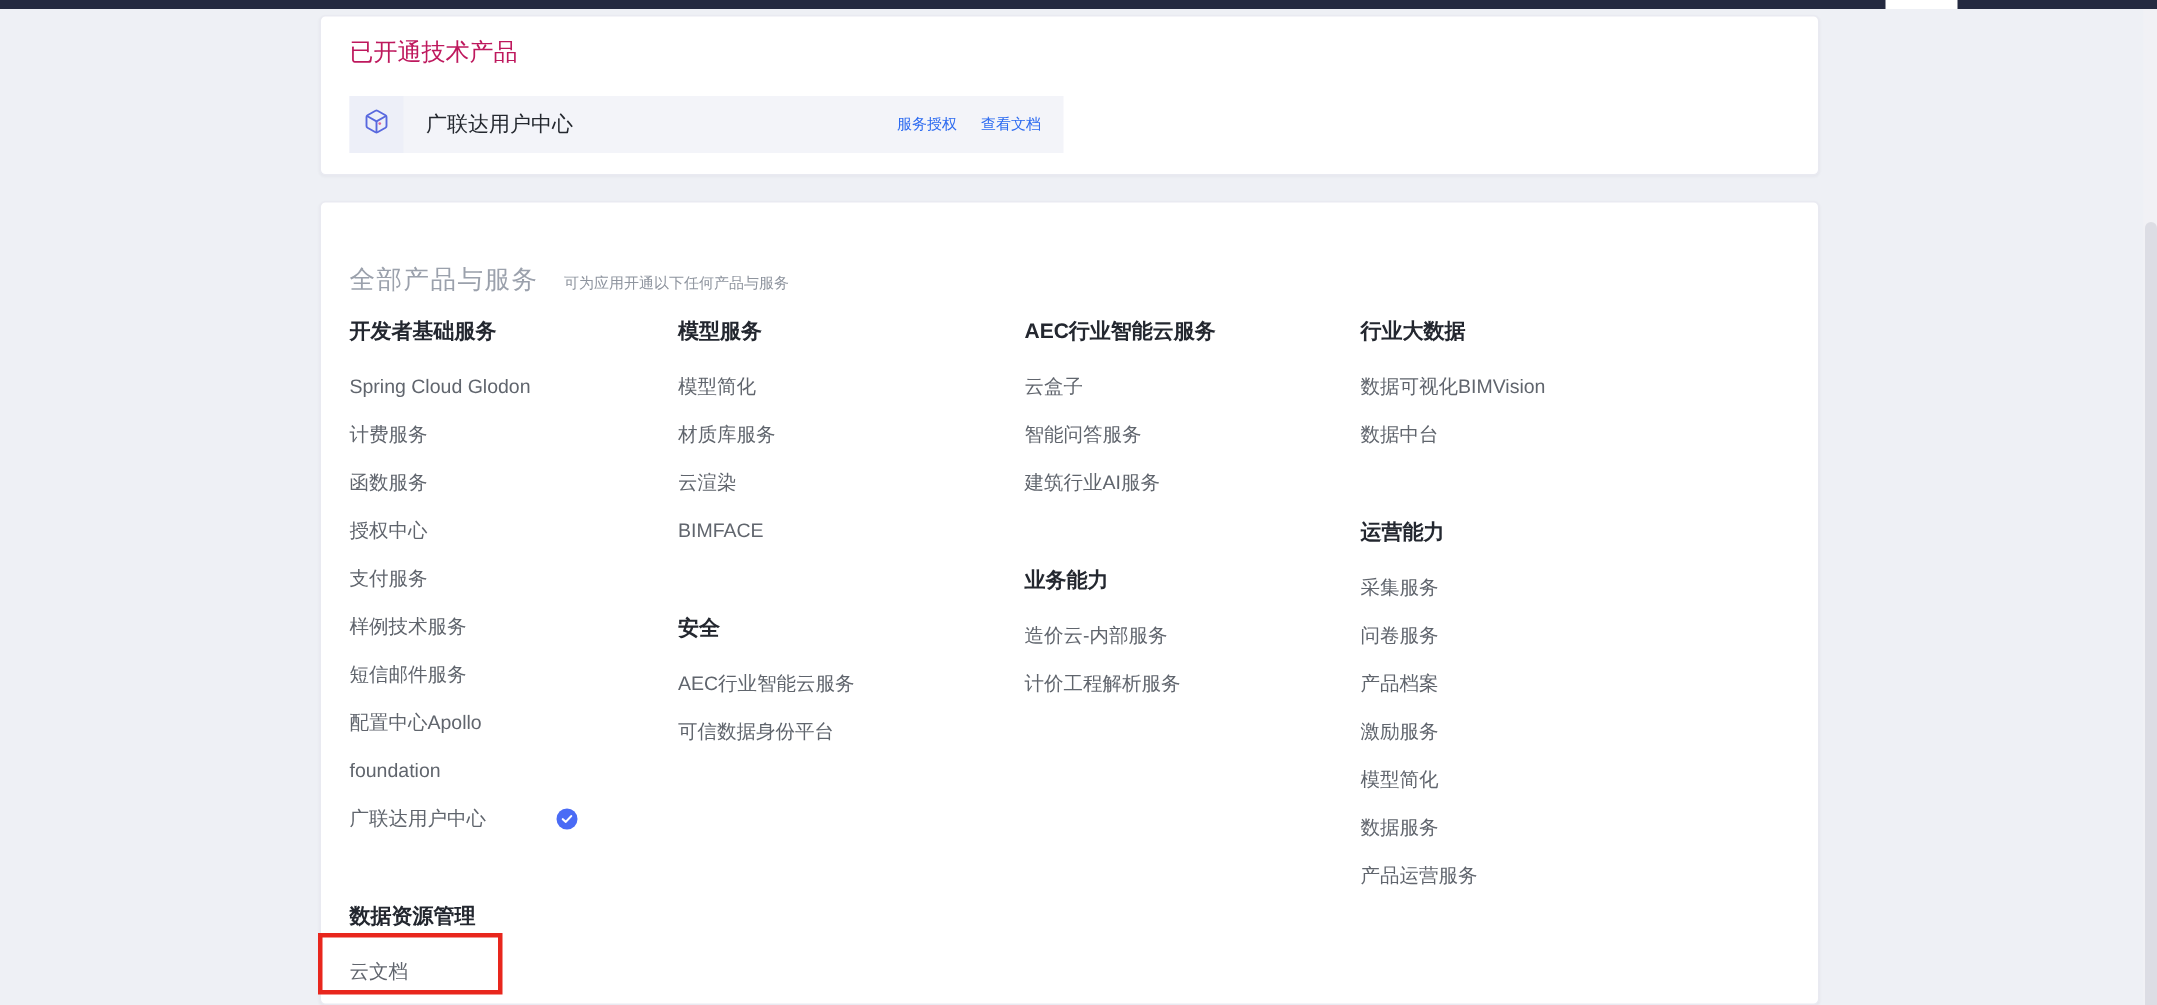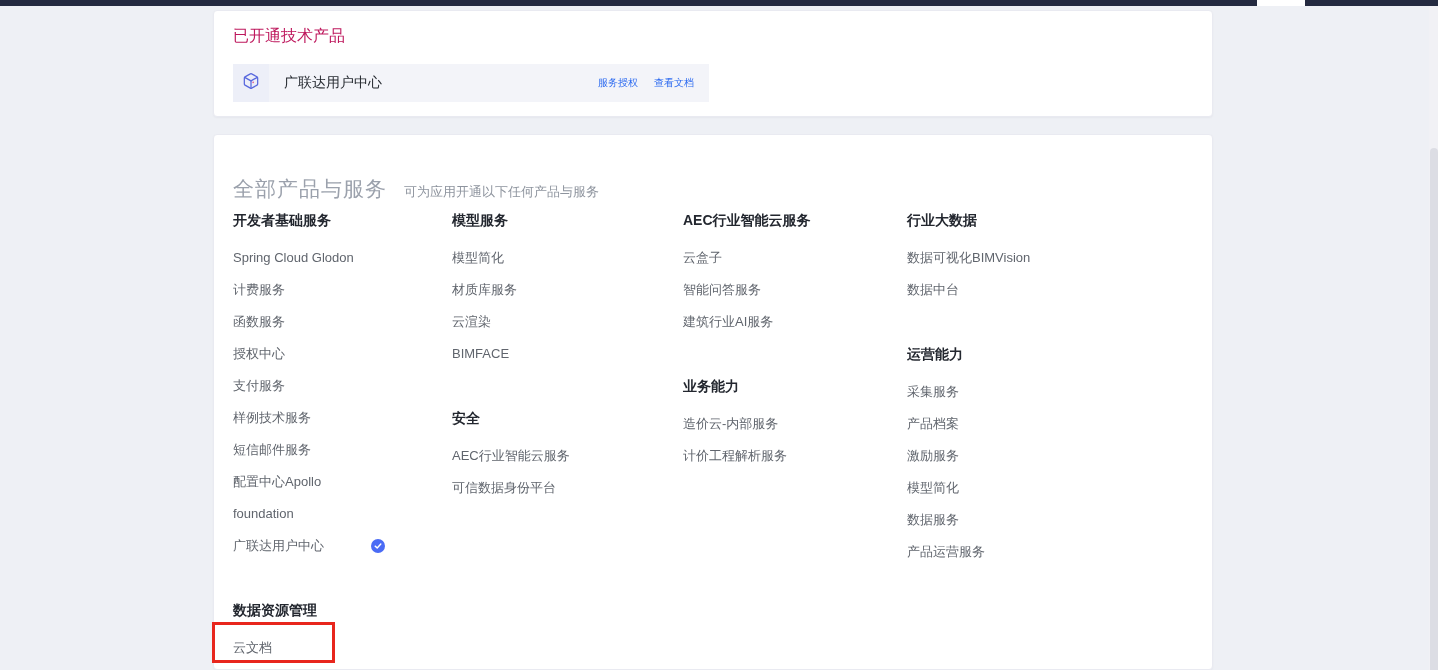--- a/index.html
+++ b/index.html
@@ -25,22 +25,22 @@
   .opened-row{position:absolute;left:19px;top:53px;width:476px;height:38px;background:#f3f4f9;
               display:flex;align-items:center;box-sizing:border-box;}
   .opened-row .icon-cell{width:36px;height:38px;background:#edeff8;display:flex;align-items:center;justify-content:center;flex:0 0 36px;}
   .opened-row .prod-name{margin-left:15px;font-size:14px;color:#24282f;}
   .opened-row .spacer{flex:1;}
   .opened-row a{font-size:10px;color:#2c6af0;text-decoration:none;cursor:pointer;}
   .opened-row a.l1{margin-right:16px;}
   .opened-row a.l2{margin-right:15px;}
   
   .all-heading{position:absolute;left:19px;top:40px;display:flex;align-items:baseline;}
-  .all-heading .big{font-size:21px;color:#9ba1ac;letter-spacing:1px;}
-  .all-heading .sub{font-size:13px;color:#8e949e;margin-left:17px;}
+  .all-heading .big{font-size:17px;color:#9ba1ac;letter-spacing:1px;}
+  .all-heading .sub{font-size:10px;color:#8e949e;margin-left:17px;}
   
   .col{position:absolute;top:77px;width:212px;}
   .col.c0{left:19px;}
   .col.c1{left:238px;}
   .col.c2{left:469px;}
   .col.c3{left:693px;}
   .block{margin-bottom:32px;}
   .block-header{height:38px;box-sizing:border-box;font-size:14px;font-weight:bold;color:#23272f;line-height:17px;}
   .item{height:32px;box-sizing:border-box;font-size:13px;color:#60656d;line-height:16px;position:relative;cursor:pointer;}
   .item .check{position:absolute;left:138px;top:1px;width:14px;height:14px;border-radius:50%;background:#4a6bf5;
@@ -136,20 +136,21 @@
     </div>
   <div class="col c3">
       <div class="block">
         <div class="block-header">行业大数据</div>
         <div class="item">数据可视化BIMVision</div>
         <div class="item">数据中台</div>
       </div>
       <div class="block">
         <div class="block-header">运营能力</div>
         <div class="item">采集服务</div>
+        <div class="item">问卷服务</div>
         <div class="item">产品档案</div>
         <div class="item">激励服务</div>
         <div class="item">模型简化</div>
         <div class="item">数据服务</div>
         <div class="item">产品运营服务</div>
       </div>
     </div>
 </div>
 
 <div class="annotation-box"></div>

